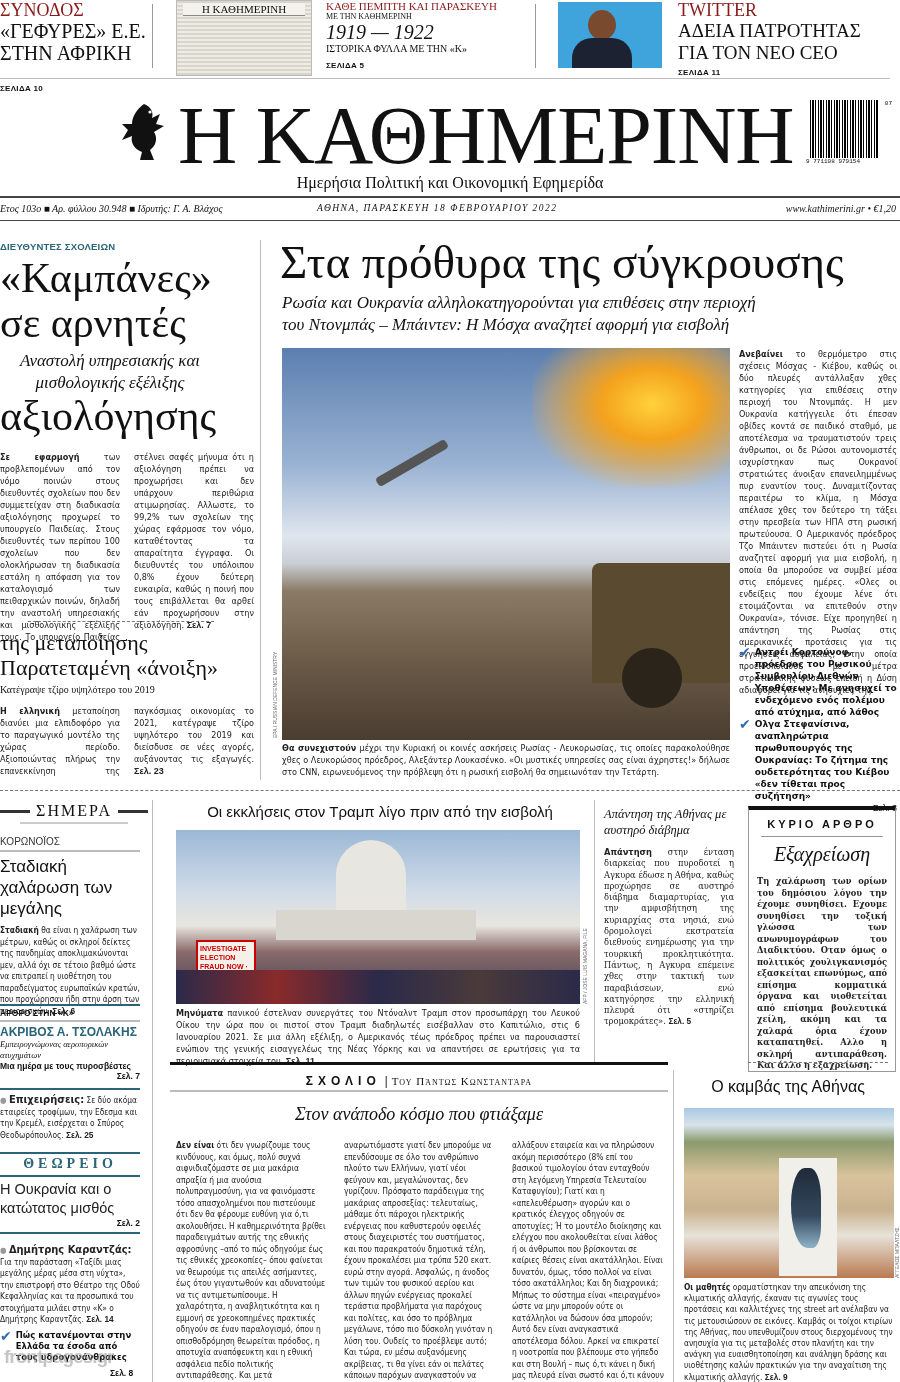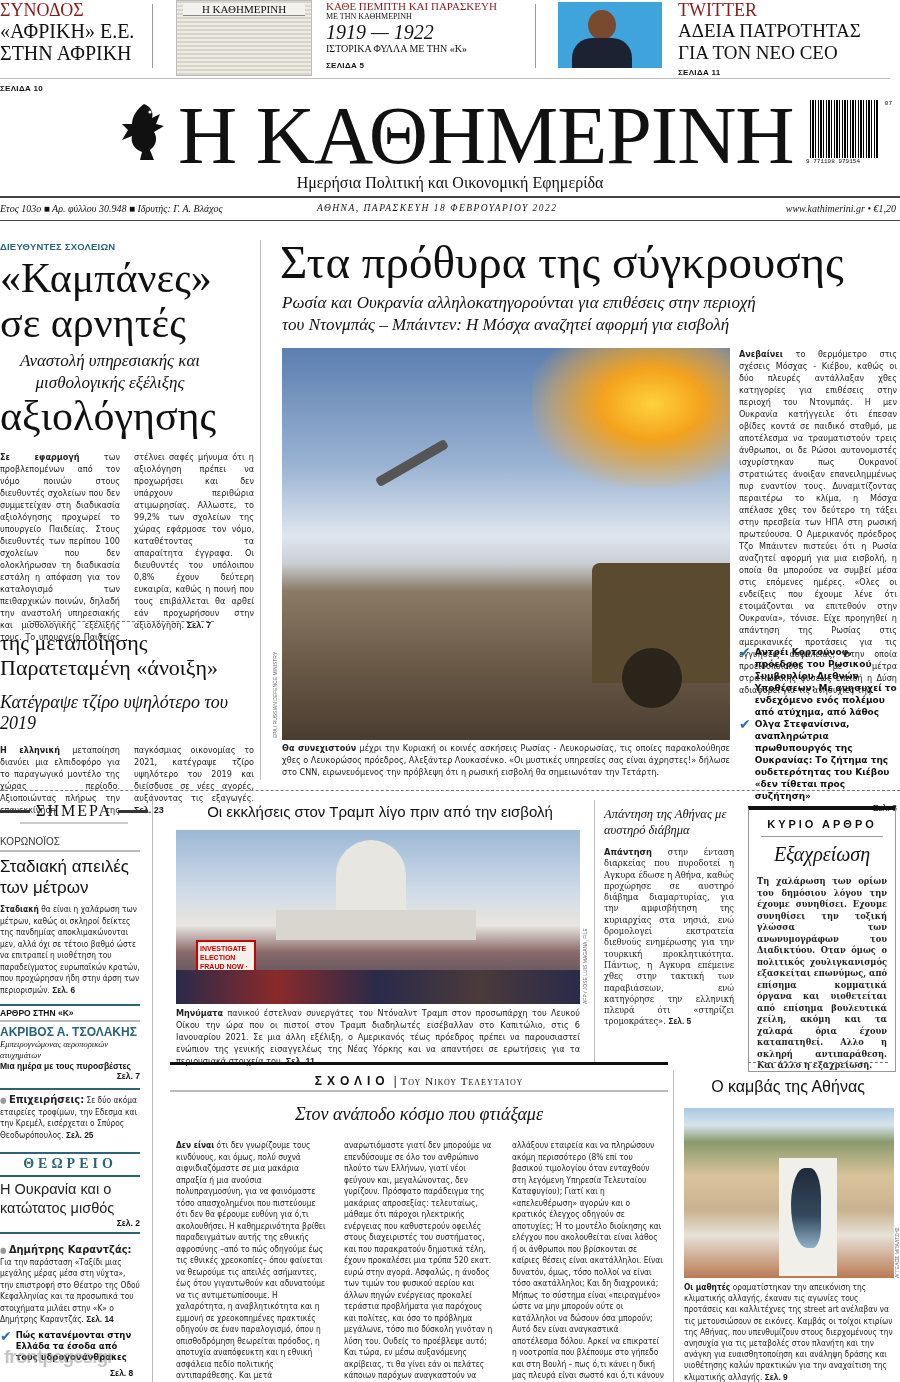--- a/index.html
+++ b/index.html
@@ -29,21 +29,21 @@
 .img-capitol{background:linear-gradient(180deg,#9cb8d6 0%,#cfdbe8 35%,#e9e6df 55%,#8a6b6b 70%,#3a3a52 100%)}
 .img-athens{background:linear-gradient(180deg,#a9c8e2 0%,#d7e3ec 10%,#8b9a6d 20%,#d9c39c 40%,#c9b28f 60%,#e7e2d8 75%,#b97a52 100%)}
 .check{display:inline-block;width:12px;height:12px;color:#2b6eb3;font-weight:bold;font-size:14px;line-height:12px}
 .box-title{font-family:"Liberation Sans",sans-serif;font-weight:bold;letter-spacing:3px;font-size:11px;text-align:center}
 </style>
 </head>
 <body>
 
 <div class="abs" style="left:0;top:0;width:150px;height:76px">
   <div class="teaser-kicker red serif">ΣΥΝΟΔΟΣ</div>
-  <div class="teaser-title serif">«ΑΦΡΙΚΗ» Ε.Ε.</div>
+  <div class="teaser-title serif">«ΓΕΦΥΡΕΣ» Ε.Ε.</div>
   <div class="teaser-title serif">ΣΤΗΝ ΑΦΡΙΚΗ</div>
   <div class="sel" style="margin-top:20px">ΣΕΛΙΔΑ 10</div>
 </div>
 <div class="vline" style="left:152px;top:4px;height:64px"></div>
 <div class="abs" style="left:176px;top:0;width:136px;height:76px;background:repeating-linear-gradient(0deg,#d8d5cc 0 2px,#eeebe3 2px 4px);border:1px solid #bbb">
   <div class="serif" style="font-size:11px;text-align:center;background:#f4f2ec;margin:2px 6px;border-bottom:1px solid #888">Η ΚΑΘΗΜΕΡΙΝΗ</div>
 </div>
 <div class="abs" style="left:326px;top:0;width:160px;height:76px">
   <div class="serif red" style="font-size:11px;line-height:12px;white-space:nowrap">ΚΑΘΕ ΠΕΜΠΤΗ ΚΑΙ ΠΑΡΑΣΚΕΥΗ</div>
   <div class="serif" style="font-size:8px;line-height:9px">ΜΕ ΤΗΝ ΚΑΘΗΜΕΡΙΝΗ</div>
@@ -88,21 +88,21 @@
   <div class="serif" style="font-size:42px;line-height:45px;margin-top:4px">«Καμπάνες»</div>
   <div class="serif" style="font-size:42px;line-height:45px">σε αρνητές</div>
   <div class="serif" style="font-size:17px;line-height:22px;font-style:italic;text-align:center;width:220px;margin-top:4px">Αναστολή υπηρεσιακής και μισθολογικής εξέλιξης</div>
   <div class="serif" style="font-size:42px;line-height:45px">αξιολόγησης</div>
   <p class="body col2" style="margin-top:12px"><b>Σε εφαρμογή</b><span> των προβλεπομένων από τον νόμο ποινών στους διευθυντές σχολείων που δεν συμμετείχαν στη διαδικασία αξιολόγησης προχωρεί το υπουργείο Παιδείας. Στους διευθυντές των περίπου 100 σχολείων που δεν ολοκλήρωσαν τη διαδικασία εστάλη η απόφαση για τον καταλογισμό των πειθαρχικών ποινών, δηλαδή την αναστολή υπηρεσιακής και μισθολογικής εξέλιξής τους. Το υπουργείο Παιδείας στέλνει σαφές μήνυμα ότι η αξιολόγηση πρέπει να προχωρήσει και δεν υπάρχουν περιθώρια ατιμωρησίας. Αλλωστε, το 99,2% των σχολείων της χώρας εφάρμοσε τον νόμο, καταθέτοντας τα απαραίτητα έγγραφα. Οι διευθυντές του υπόλοιπου 0,8% έχουν δεύτερη ευκαιρία, καθώς η ποινή που τους επιβάλλεται θα αρθεί εάν προχωρήσουν στην αξιολόγηση. </span><span class="page-ref">Σελ. 7</span></p>
 </div>
 <div class="dash" style="left:28px;top:621px;width:186px"></div>
 <div class="abs" style="left:0;top:630px;width:254px">
   <div class="serif" style="font-size:22px;line-height:25px">της μεταποίησης</div>
   <div class="serif" style="font-size:22px;line-height:25px">Παρατεταμένη «άνοιξη»</div>
-  <div class="serif" style="font-size:18px;font-style:italic;margin-top:12px">Κατέγραψε τζίρο υψηλότερο του 2019</div>
+  <div class="serif" style="font-size:10px;margin-top:4px">Κατέγραψε τζίρο υψηλότερο του 2019</div>
   <p class="body col2" style="margin-top:10px"><b>Η ελληνική</b><span> μεταποίηση διανύει μια ελπιδοφόρο για το παραγωγικό μοντέλο της χώρας περίοδο. Αξιοποιώντας πλήρως την επανεκκίνηση της παγκόσμιας οικονομίας το 2021, κατέγραψε τζίρο υψηλότερο του 2019 και διείσδυσε σε νέες αγορές, αυξάνοντας τις εξαγωγές. </span><span class="page-ref">Σελ. 23</span></p>
 </div>
 <div class="vline" style="left:260px;top:240px;height:540px;background:#bbb"></div>
 
 <div class="abs serif" style="left:280px;top:234px;font-size:47px;line-height:56px;white-space:nowrap">Στα πρόθυρα της σύγκρουσης</div>
 <div class="abs serif" style="left:282px;top:292px;width:610px;font-size:17px;line-height:22px;font-style:italic">
   <div>Ρωσία και Ουκρανία αλληλοκατηγορούνται για επιθέσεις στην περιοχή</div>
   <div>του Ντονμπάς – Μπάιντεν: Η Μόσχα αναζητεί αφορμή για εισβολή</div>
 </div>
 <div class="abs img-rocket" style="left:282px;top:348px;width:448px;height:392px;overflow:hidden">
@@ -131,21 +131,21 @@
 <div class="abs" style="left:0;top:802px;width:148px">
   <div style="display:flex;align-items:center;gap:6px">
     <div style="flex:1;height:3px;background:#333"></div>
     <div class="serif" style="font-size:16px;letter-spacing:2px">ΣΗΜΕΡΑ</div>
     <div style="flex:1;height:3px;background:#333"></div>
   </div>
   <div style="height:2px;background:#ccc;margin:2px 20px 0"></div>
 </div>
 <div class="abs" style="left:0;top:836px;width:140px">
   <div class="sans" style="font-size:10px;color:#333;border-bottom:2px solid #bbb;padding-bottom:3px">ΚΟΡΩΝΟΪΟΣ</div>
-  <div class="sans" style="font-size:17px;line-height:21px;margin-top:4px">Σταδιακή απειλές των μέτρων</div>
+  <div class="sans" style="font-size:17px;line-height:21px;margin-top:4px">Σταδιακή χαλάρωση των μεγάλης</div>
   <p class="body" style="font-size:8.3px;line-height:11.5px;margin-top:6px;text-align:left"><b>Σταδιακή</b><span> θα είναι η χαλάρωση των μέτρων, καθώς οι σκληροί δείκτες της πανδημίας αποκλιμακώνονται μεν, αλλά όχι σε τέτοιο βαθμό ώστε να επιτραπεί η υιοθέτηση του παραδείγματος ευρωπαϊκών κρατών, που προχώρησαν ήδη στην άρση των περιορισμών. </span><span class="page-ref">Σελ. 6</span></p>
 </div>
 <div class="hline" style="left:0;top:1004px;width:140px;height:2px;background:#2a6478"></div>
 <div class="abs" style="left:0;top:1008px;width:140px">
   <div class="sans" style="font-size:8.5px;font-weight:bold;border-bottom:2px solid #bbb;padding-bottom:2px">ΑΡΘΡΟ ΣΤΗΝ «Κ»</div>
   <div class="sans teal" style="font-size:12px;font-weight:bold;margin-top:3px">ΑΚΡΙΒΟΣ Α. ΤΣΟΛΑΚΗΣ</div>
   <div class="serif" style="font-size:8.5px;font-style:italic;line-height:11px;width:110px">Εμπειρογνώμονας αεροπορικών ατυχημάτων</div>
   <div class="sans" style="font-size:8.5px;font-weight:bold">Μια ημέρα με τους πυροσβέστες</div>
   <div class="page-ref" style="font-size:8.5px;text-align:right">Σελ. 7</div>
 </div>
@@ -187,21 +187,21 @@
 
 <div class="abs" style="left:748px;top:806px;width:148px;height:266px;border:1px solid #999;border-top:4px solid #111;padding:8px 8px">
   <div class="box-title">ΚΥΡΙΟ ΑΡΘΡΟ</div>
   <div style="height:1px;background:#999;margin:6px 4px"></div>
   <div class="serif" style="font-size:20px;font-style:italic;text-align:center">Εξαχρείωση</div>
   <p class="body" style="font-family:'DejaVu Serif',serif;font-weight:bold;font-size:8.3px;line-height:11.5px;margin-top:10px">Τη χαλάρωση των ορίων του δημόσιου λόγου την έχουμε συνηθίσει. Εχουμε συνηθίσει την τοξική γλώσσα των ανωνυμογράφων του Διαδικτύου. Οταν όμως ο πολιτικός χουλιγκανισμός εξασκείται επωνύμως, από επίσημα κομματικά όργανα και υιοθετείται από επίσημα βουλευτικά χείλη, ακόμη και τα χαλαρά όρια έχουν καταπατηθεί. Αλλο η σκληρή αντιπαράθεση. Και άλλο η εξαχρείωση.</p>
 </div>
 <div class="dash" style="left:748px;top:1062px;width:140px"></div>
 
 <div class="abs" style="left:170px;top:1071px;width:498px;text-align:center;white-space:nowrap">
-  <span class="sans" style="font-size:12px;font-weight:bold;letter-spacing:5px">ΣΧΟΛΙΟ</span><span style="font-size:13px;font-weight:bold;margin:0 4px">|</span><span class="serif" style="font-size:11px;font-variant:small-caps;letter-spacing:1px">Του Νικου Τελευταίου</span>
+  <span class="sans" style="font-size:12px;font-weight:bold;letter-spacing:5px">ΣΧΟΛΙΟ</span><span style="font-size:13px;font-weight:bold;margin:0 4px">|</span><span class="serif" style="font-size:11px;font-variant:small-caps;letter-spacing:1px">Του Πάντως Κωνσταντάρα</span>
 </div>
 <div class="hline" style="left:170px;top:1090px;width:498px;height:2px;background:#bbb"></div>
 <div class="abs serif" style="left:170px;top:1104px;width:498px;text-align:center;font-size:18px;font-style:italic">Στον ανάποδο κόσμο που φτιάξαμε</div>
 <p class="abs body col3" style="left:176px;top:1140px;width:488px;height:242px;font-size:8.4px;line-height:11.5px;column-fill:auto;overflow:hidden;text-align:left"><b>Δεν είναι</b><span> ότι δεν γνωρίζουμε τους κινδύνους, και όμως, πολύ συχνά αιφνιδιαζόμαστε σε μια μακάρια απραξία ή μια ανούσια πολυπραγμοσύνη, για να φαινόμαστε τόσο απασχολημένοι που πιστεύουμε ότι δεν θα φέρουμε ευθύνη για ό,τι ακολουθήσει. Η καθημερινότητα βρίθει παραδειγμάτων αυτής της εθνικής αφροσύνης –από το πώς οδηγούμε έως τις εθνικές χρεοκοπίες– όπου φαίνεται να θεωρούμε τις απειλές ασήμαντες, έως ότου γιγαντωθούν και αδυνατούμε να τις αντιμετωπίσουμε. Η χαλαρότητα, η αναβλητικότητα και η εμμονή σε χρεοκοπημένες πρακτικές οδηγούν σε έναν παραλογισμό, όπου η οπισθοδρόμηση θεωρείται πρόοδος, η αποτυχία αναπόφευκτη και η εθνική ασφάλεια πεδίο πολιτικής αντιπαράθεσης. Και μετά αναρωτιόμαστε γιατί δεν μπορούμε να επενδύσουμε σε όλο τον ανθρώπινο πλούτο των Ελλήνων, γιατί νέοι φεύγουν και, μεγαλώνοντας, δεν γυρίζουν. Πρόσφατο παράδειγμα της μακάριας απροσεξίας: τελευταίως, μάθαμε ότι πάροχοι ηλεκτρικής ενέργειας που καθυστερούν οφειλές στους διαχειριστές του συστήματος, και που παρακρατούν δημοτικά τέλη, έχουν προκαλέσει μια τρύπα 520 εκατ. ευρώ στην αγορά. Ασφαλώς, η άνοδος των τιμών του φυσικού αερίου και άλλων πηγών ενέργειας προκαλεί τεράστια προβλήματα για παρόχους και πολίτες, και όσο το πρόβλημα μεγάλωνε, τόσο πιο δύσκολη γινόταν η λύση του. Ουδείς το προέβλεψε αυτό; Και τώρα, εν μέσω αυξανόμενης ακρίβειας, τι θα γίνει εάν οι πελάτες κάποιων παρόχων αναγκαστούν να αλλάξουν εταιρεία και να πληρώσουν ακόμη περισσότερο (8% επί του βασικού τιμολογίου όταν ενταχθούν στη λεγόμενη Υπηρεσία Τελευταίου Καταφυγίου); Γιατί και η «απελευθέρωση» αγορών και ο κρατικός έλεγχος οδηγούν σε αποτυχίες; Ή το μοντέλο διοίκησης και ελέγχου που ακολουθείται είναι λάθος ή οι άνθρωποι που βρίσκονται σε καίριες θέσεις είναι ακατάλληλοι. Είναι δυνατόν, όμως, τόσο πολλοί να είναι τόσο ακατάλληλοι; Και δη διαχρονικά; Μήπως το σύστημα είναι «πειραγμένο» ώστε να μην μπορούν ούτε οι κατάλληλοι να δώσουν όσα μπορούν; Αυτό δεν είναι αναγκαστικά αποτέλεσμα δόλου. Αρκεί να επικρατεί η νοοτροπία που βλέπουμε στο γήπεδο και στη Βουλή – πως ό,τι κάνει η δική μας πλευρά είναι σωστό και ό,τι κάνουν οι άλλοι λάθος. Επειδή, στον ανάποδο κόσμο που φτιάξαμε, η παραδοχή του λάθους δεν οδηγεί στη σωτήρια διόρθωση αλλά στην ενίσχυση του αντιπάλου, στην επιβολή των δικών του λαθών.</span></p>
 
 <div class="vline" style="left:673px;top:1070px;height:312px;background:#bbb"></div>
 <div class="abs sans" style="left:676px;top:1078px;width:224px;text-align:center;font-size:16px">Ο καμβάς της Αθήνας</div>
 <div class="abs img-athens" style="left:684px;top:1108px;width:210px;height:170px;overflow:hidden">
   <div style="position:absolute;left:95px;top:50px;width:58px;height:118px;background:#f1efea">
     <div style="position:absolute;left:12px;top:10px;width:30px;height:80px;background:linear-gradient(180deg,#1f2a3a,#34495e 60%,#8fb2c8);border-radius:50% 40% 30% 60%"></div>

